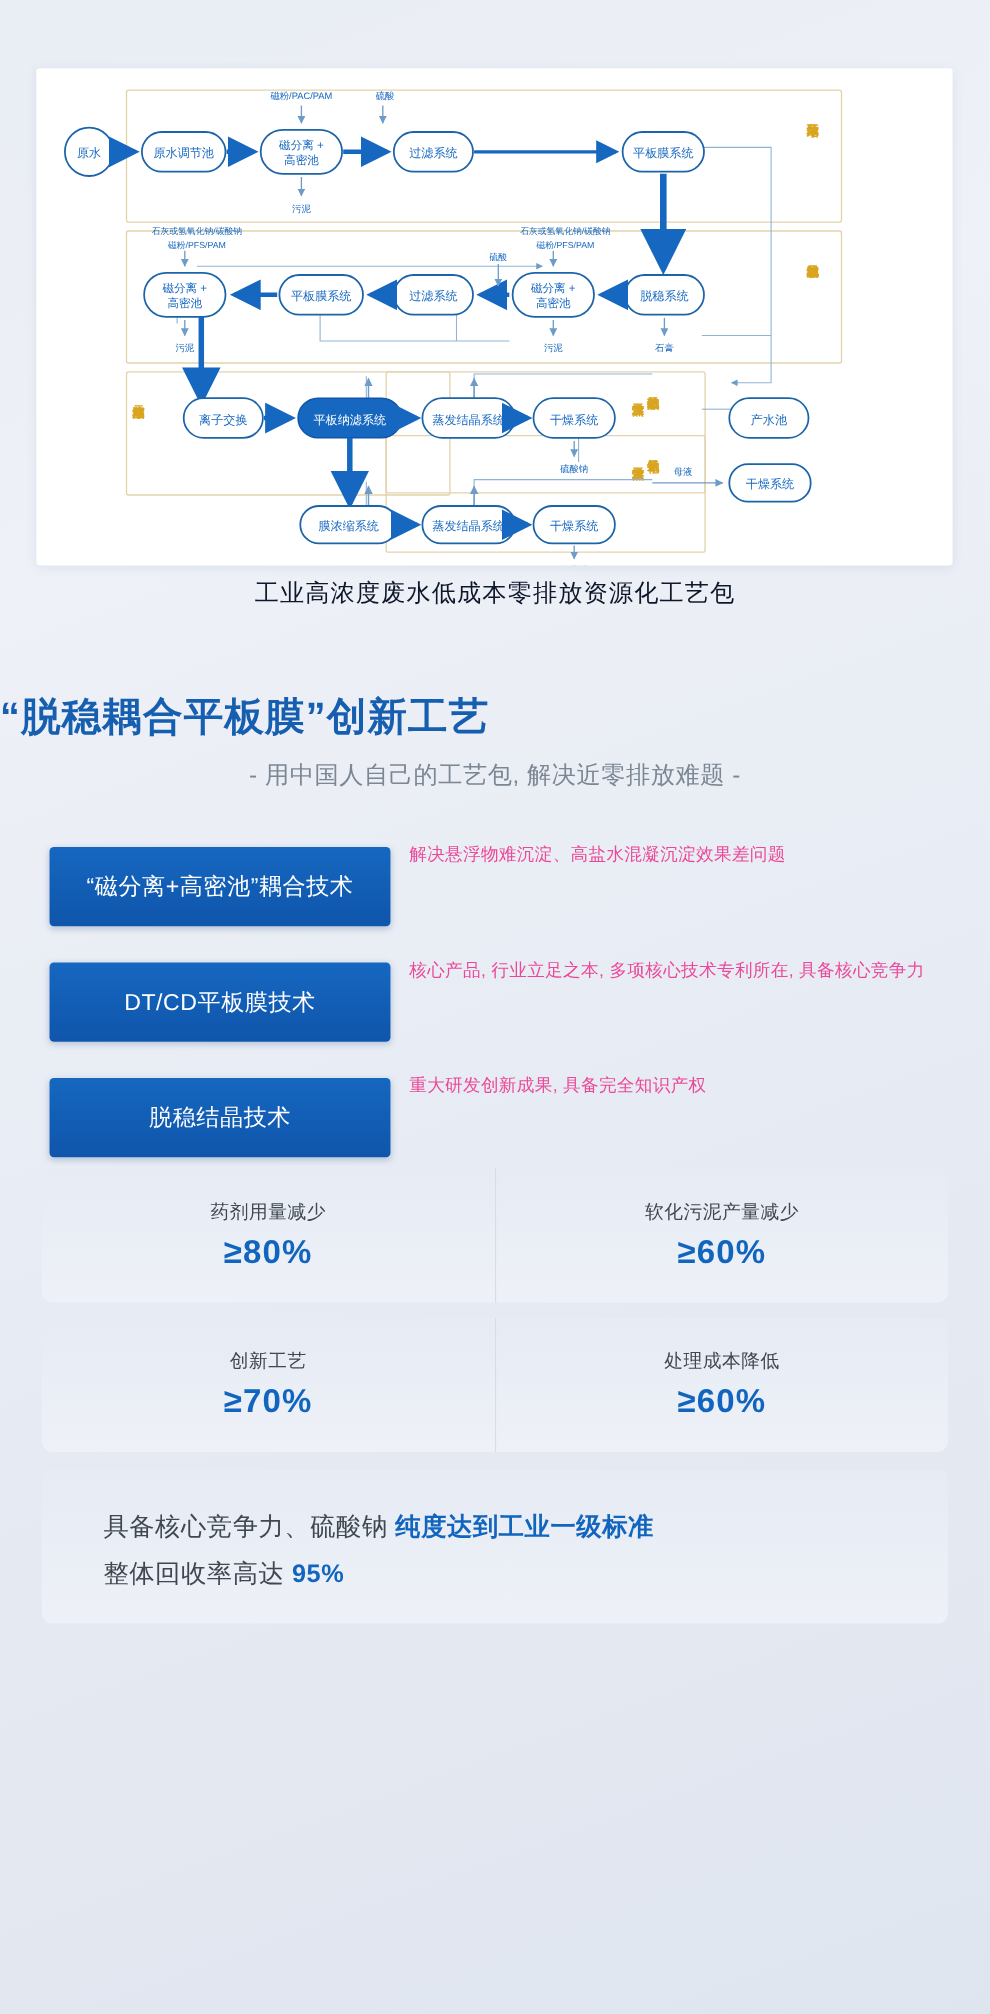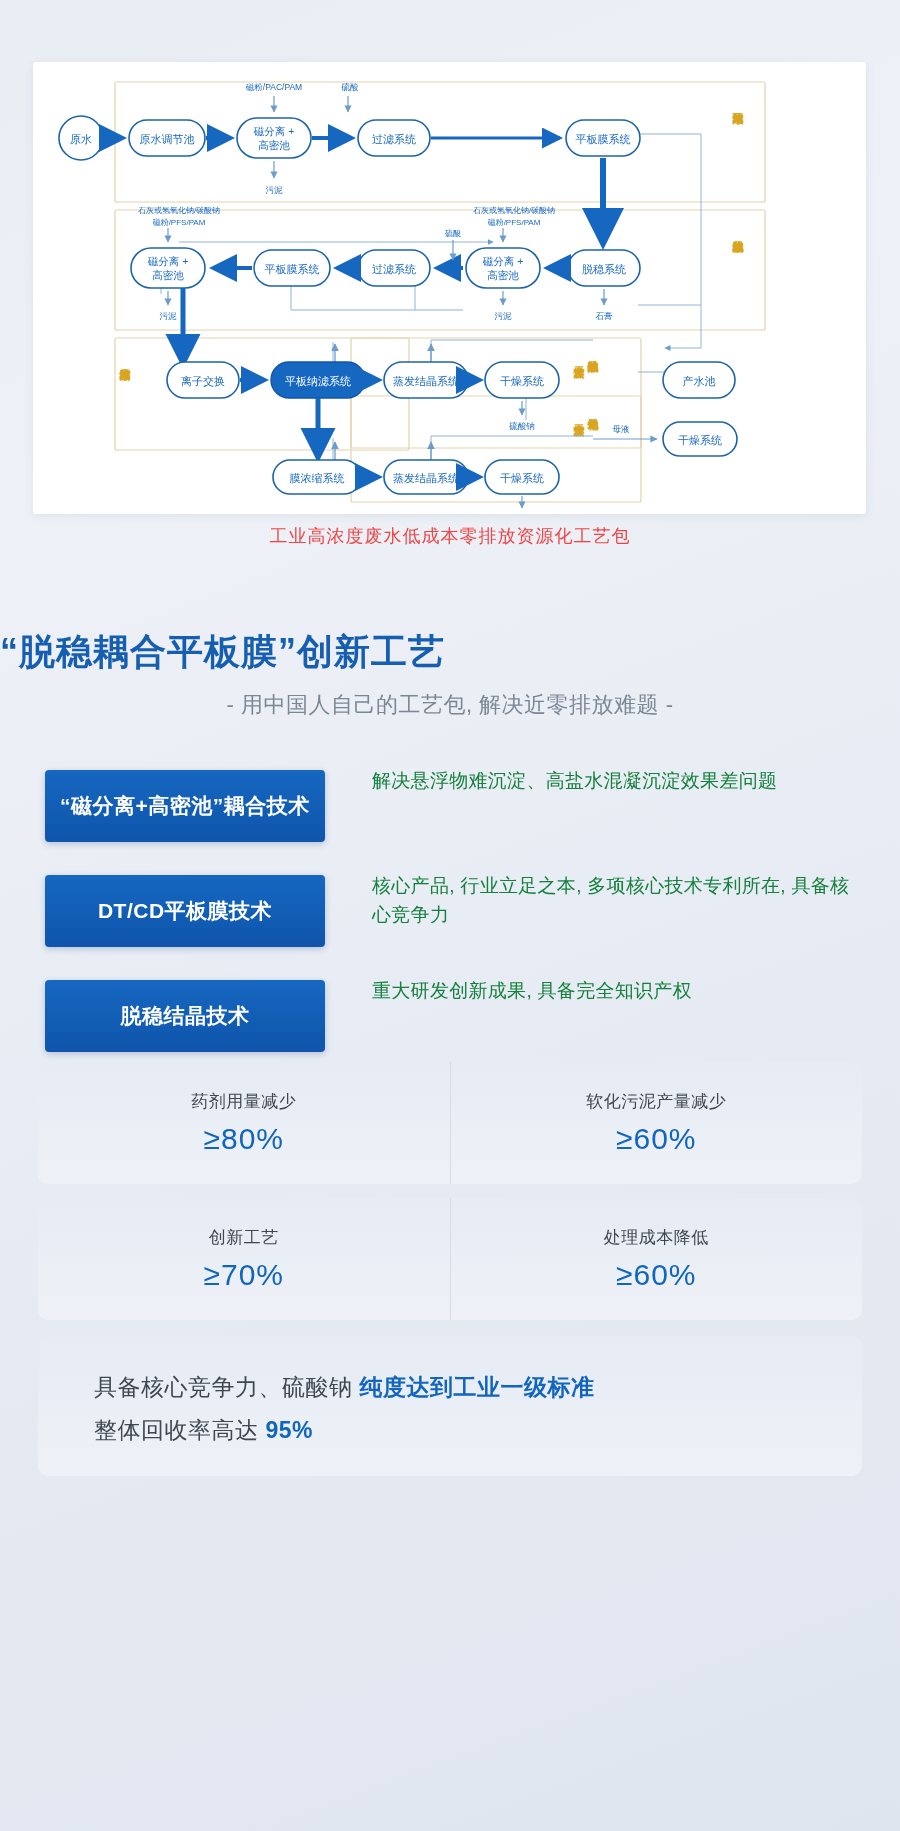--- a/index.html
+++ b/index.html
@@ -15,59 +15,59 @@
   .diagram-card {
     position:absolute; left:33px; top:62px; width:833px; height:452px;
     background:#fff; border-radius:3px;
     box-shadow:0 2px 10px rgba(80,100,140,.10);
   }
   .dg { position:absolute; inset:0; }
   .dg svg { display:block; }
 
   .caption {
     position:absolute; left:0; top:524px; width:900px; text-align:center;
-    font-size:18px; color:#ef4444; letter-spacing:1px;
+    font-size:22px; color:#0f172a; letter-spacing:1px;
   }
 
   
   .headline {
     position:absolute; left:0; top:628px; width:900px; text-align:left;
     font-size:36px; font-weight:bold; color:#165fb0; letter-spacing:1px;
   }
   .subhead {
     position:absolute; left:0; top:690px; width:900px; text-align:center;
     font-size:22px; color:#7c8794; letter-spacing:.5px;
   }
 
   
   .tech-list { position:absolute; left:0; top:770px; width:900px; }
   .tech-row { position:relative; height:90px; margin-bottom:15px; }
   .tech-chip {
-    position:absolute; left:45px; top:0; width:280px; height:72px;
+    position:absolute; left:45px; top:0; width:310px; height:72px;
     background:linear-gradient(180deg,#1667c0 0%,#0f55ab 100%);
-    border-radius:4px; color:#fff; font-size:21px; font-weight:bold;
+    border-radius:4px; color:#fff; font-size:21px; font-weight:normal;
     display:flex; align-items:center; justify-content:center; text-align:center;
     letter-spacing:.5px; box-shadow:0 2px 6px rgba(20,70,140,.25);
   }
   .tech-desc {
     position:absolute; left:372px; top:-4px; width:490px;
-    font-size:19px; line-height:1.55; color:#15803d; letter-spacing:.3px;
+    font-size:16px; line-height:1.55; color:#ec4899; letter-spacing:.3px;
   }
 
   
   .stats { position:absolute; left:0; top:1062px; width:900px; }
   .stat-card {
     position:relative; margin:0 38px 14px 38px; height:122px;
     background:linear-gradient(180deg,#e6ebf4 0%,#eef1f7 100%);
     border-radius:10px; display:flex;
   }
   .stat-half { flex:1; display:flex; flex-direction:column; align-items:center; justify-content:center; }
   .stat-half + .stat-half { border-left:1px solid #d6dce8; }
   .stat-label { font-size:17px; color:#3f4750; letter-spacing:.5px; margin-bottom:9px; }
-  .stat-value { font-size:30px; font-weight:normal; color:#1265bf; letter-spacing:1px; }
+  .stat-value { font-size:30px; font-weight:bold; color:#1265bf; letter-spacing:1px; }
 
   .summary-card {
     position:relative; margin:16px 38px 0 38px; height:140px;
     background:linear-gradient(180deg,#e6ebf4 0%,#eef1f7 100%);
     border-radius:10px; padding:30px 0 0 56px;
   }
   .summary-line { font-size:23px; color:#3f4750; letter-spacing:.5px; line-height:1.85; }
   .summary-line b { color:#1265bf; font-weight:bold; }
 </style>
 </head>

